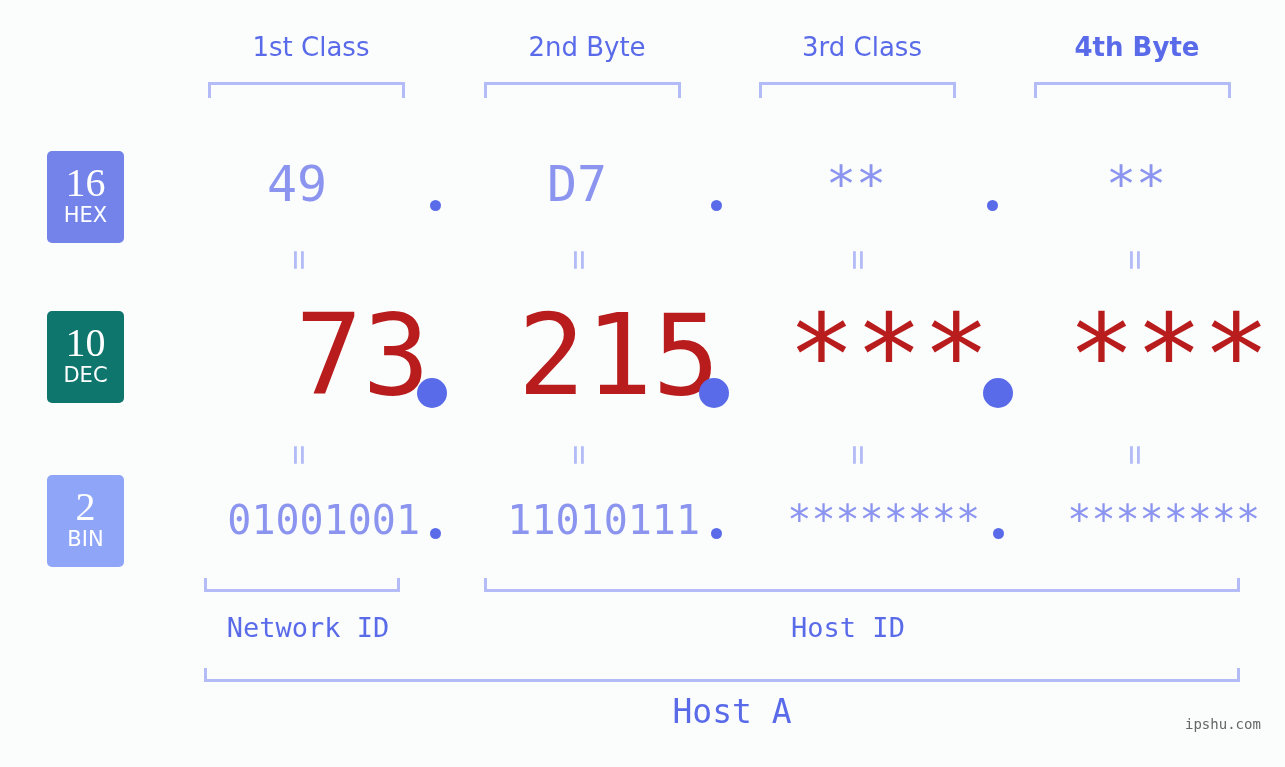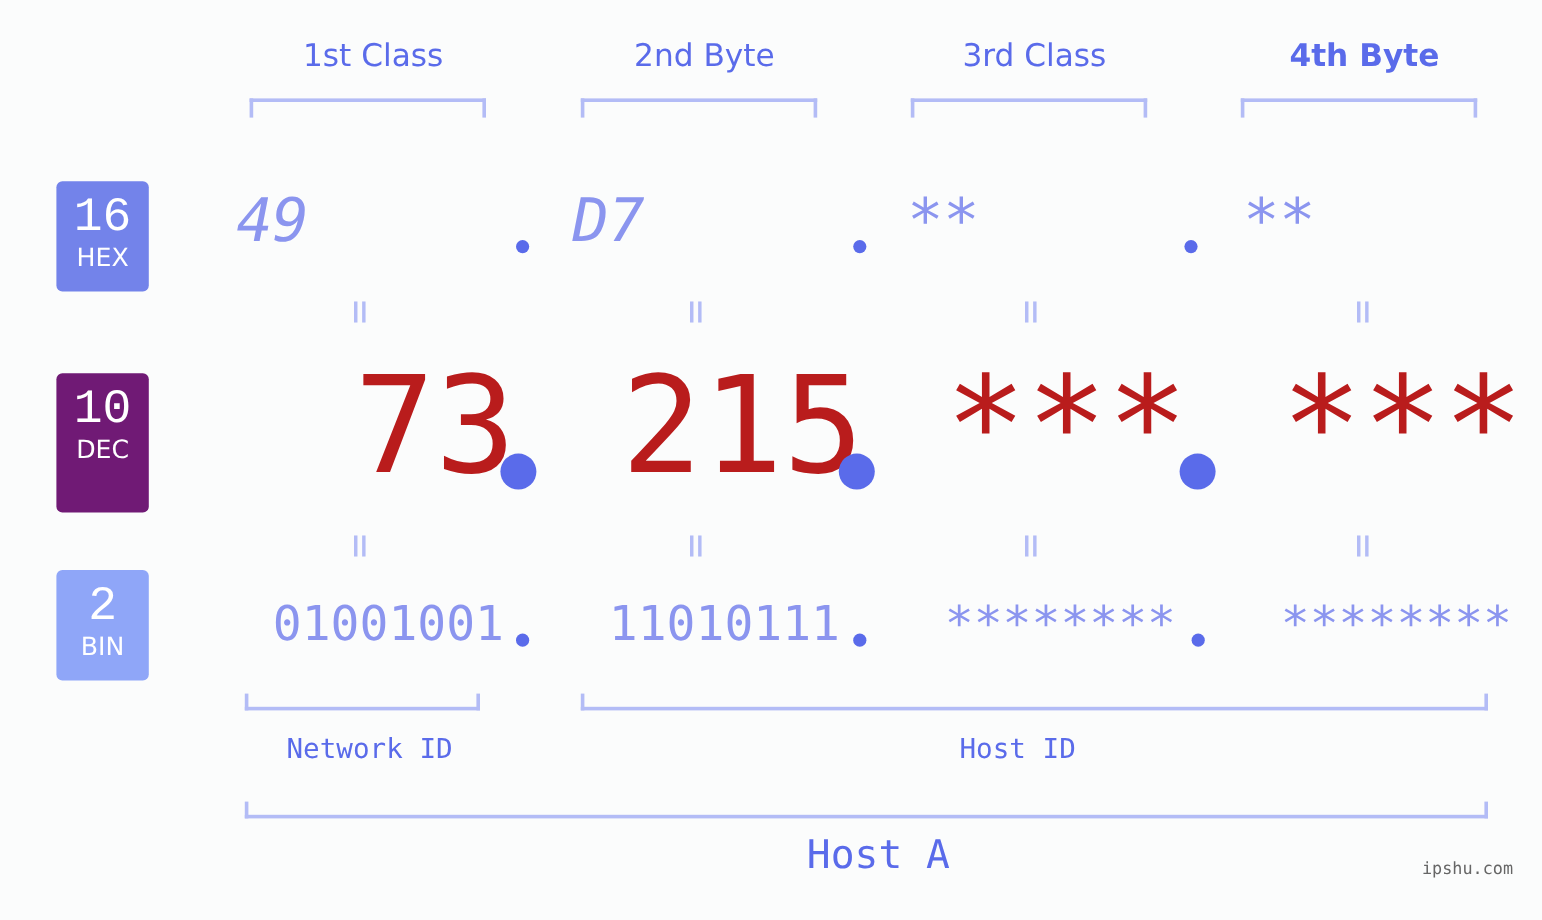--- a/index.html
+++ b/index.html
@@ -1,41 +1,41 @@
 <!DOCTYPE html>
 <html><head>
 <meta charset="utf-8">
 <style>
   html, body { margin:0; padding:0; }
   body { width:1285px; height:767px; background:#fbfcfc; position:relative; overflow:hidden; font-family:"DejaVu Sans", sans-serif; }
   .badge { position:absolute; left:47px; width:77px; border-radius:5px; color:#fff; text-align:center; }
-  .badge .num { font-family:Liberation Mono, monospace; font-size:40px; line-height:40px; display:block; margin-top:12px; }
+  .badge .num { font-family:Liberation Serif, serif; font-size:40px; line-height:40px; display:block; margin-top:12px; }
   .badge .lbl { font-family:"DejaVu Sans", sans-serif; font-size:21px; line-height:24px; display:block; margin-top:0px; }
   .byte-label { position:absolute; top:32px; width:200px; text-align:center; font-size:26px; color:#5a6bea; font-family:"DejaVu Sans", sans-serif; }
   .bracket-top { position:absolute; top:82px; height:16px; border:3px solid #b3bcf6; border-bottom:none; box-sizing:border-box; }
   .bracket-bot { position:absolute; height:14px; border:3px solid #b3bcf6; border-top:none; box-sizing:border-box; }
-  .hex { position:absolute; top:155px; width:200px; font-family:"DejaVu Sans Mono", monospace; font-size:50px; color:#8b95ef;font-style:italic; }
+  .hex { position:absolute; top:155px; width:200px; text-align:center; font-family:"DejaVu Sans Mono", monospace; font-size:50px; color:#8b95ef; }
   .eq { position:absolute; width:40px; text-align:center; font-family:"DejaVu Sans Mono", monospace; font-size:34px; color:#b3bcf6; }
   .dec { position:absolute; top:290px; width:260px; text-align:right; font-family:"DejaVu Sans Mono", monospace; font-size:112px; color:#b91c1c; }
   .bin { position:absolute; top:497px; width:240px; text-align:right; font-family:"DejaVu Sans Mono", monospace; font-size:40px; color:#8b95ef; }
   .dot { position:absolute; border-radius:50%; background:#5a6bea; }
   .dot.s { width:11px; height:11px; }
   .dot.l { width:30px; height:30px; }
-  .id-label { position:absolute; top:612px; font-family:"DejaVu Sans Mono", monospace; font-size:23px; color:#5a6bea; text-align:center; }
+  .id-label { position:absolute; top:612px; font-family:"DejaVu Sans Mono", monospace; font-size:27px; color:#5a6bea; text-align:center; }
   .class-label { position:absolute; top:692px; font-family:"DejaVu Sans Mono", monospace; font-size:33px; color:#5a6bea; text-align:center; }
   .watermark { position:absolute; top:716px; left:1185px; font-family:"DejaVu Sans Mono", monospace; font-size:14px; color:#666; }
 </style>
 </head>
 <body>
 
 <div class="badge" style="top:151px;height:92px;background:#7383ea;">
   <span class="num">16</span>
   <span class="lbl">HEX</span>
 </div>
-<div class="badge" style="top:311px;height:116px;background:#701a75;">
+<div class="badge" style="top:311px;height:92px;background:#0f766e;">
   <span class="num">10</span>
   <span class="lbl">DEC</span>
 </div>
 <div class="badge" style="top:475px;height:92px;background:#8fa6f8;">
   <span class="num">2</span>
   <span class="lbl">BIN</span>
 </div>
 
 <div class="byte-label" style="left:211px;">1st Class</div>
 <div class="byte-label" style="left:487px;">2nd Byte</div>

